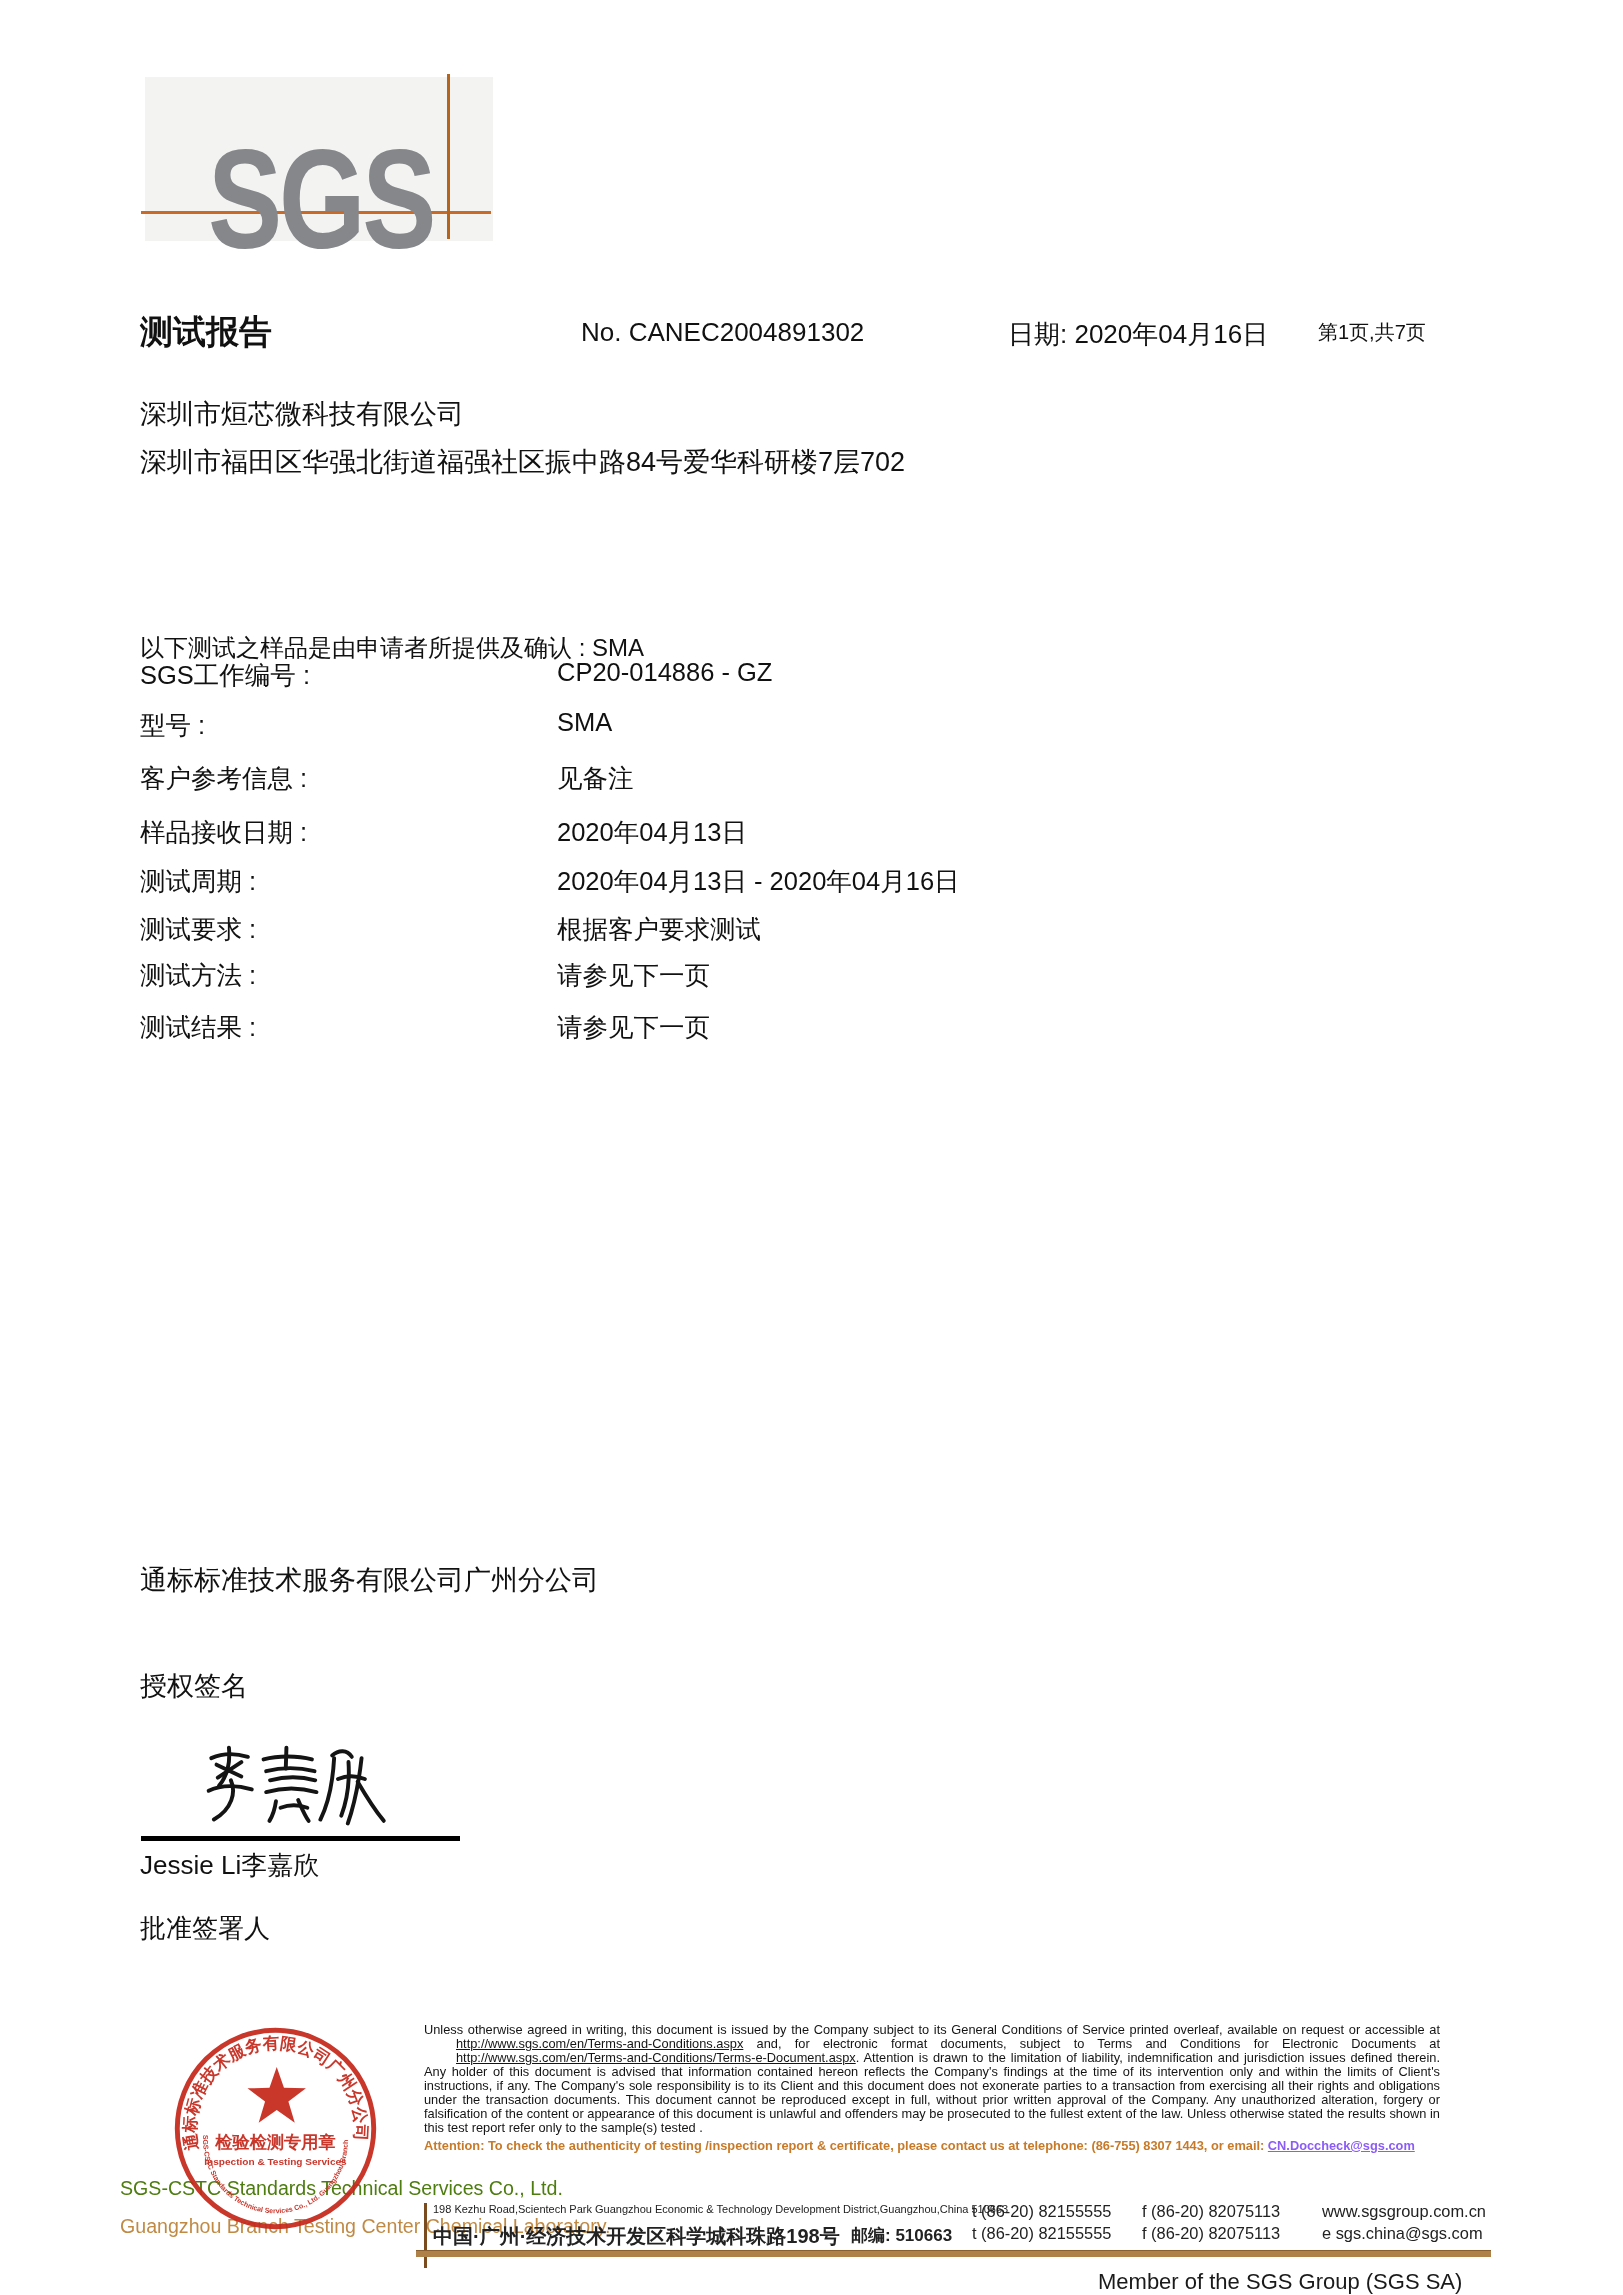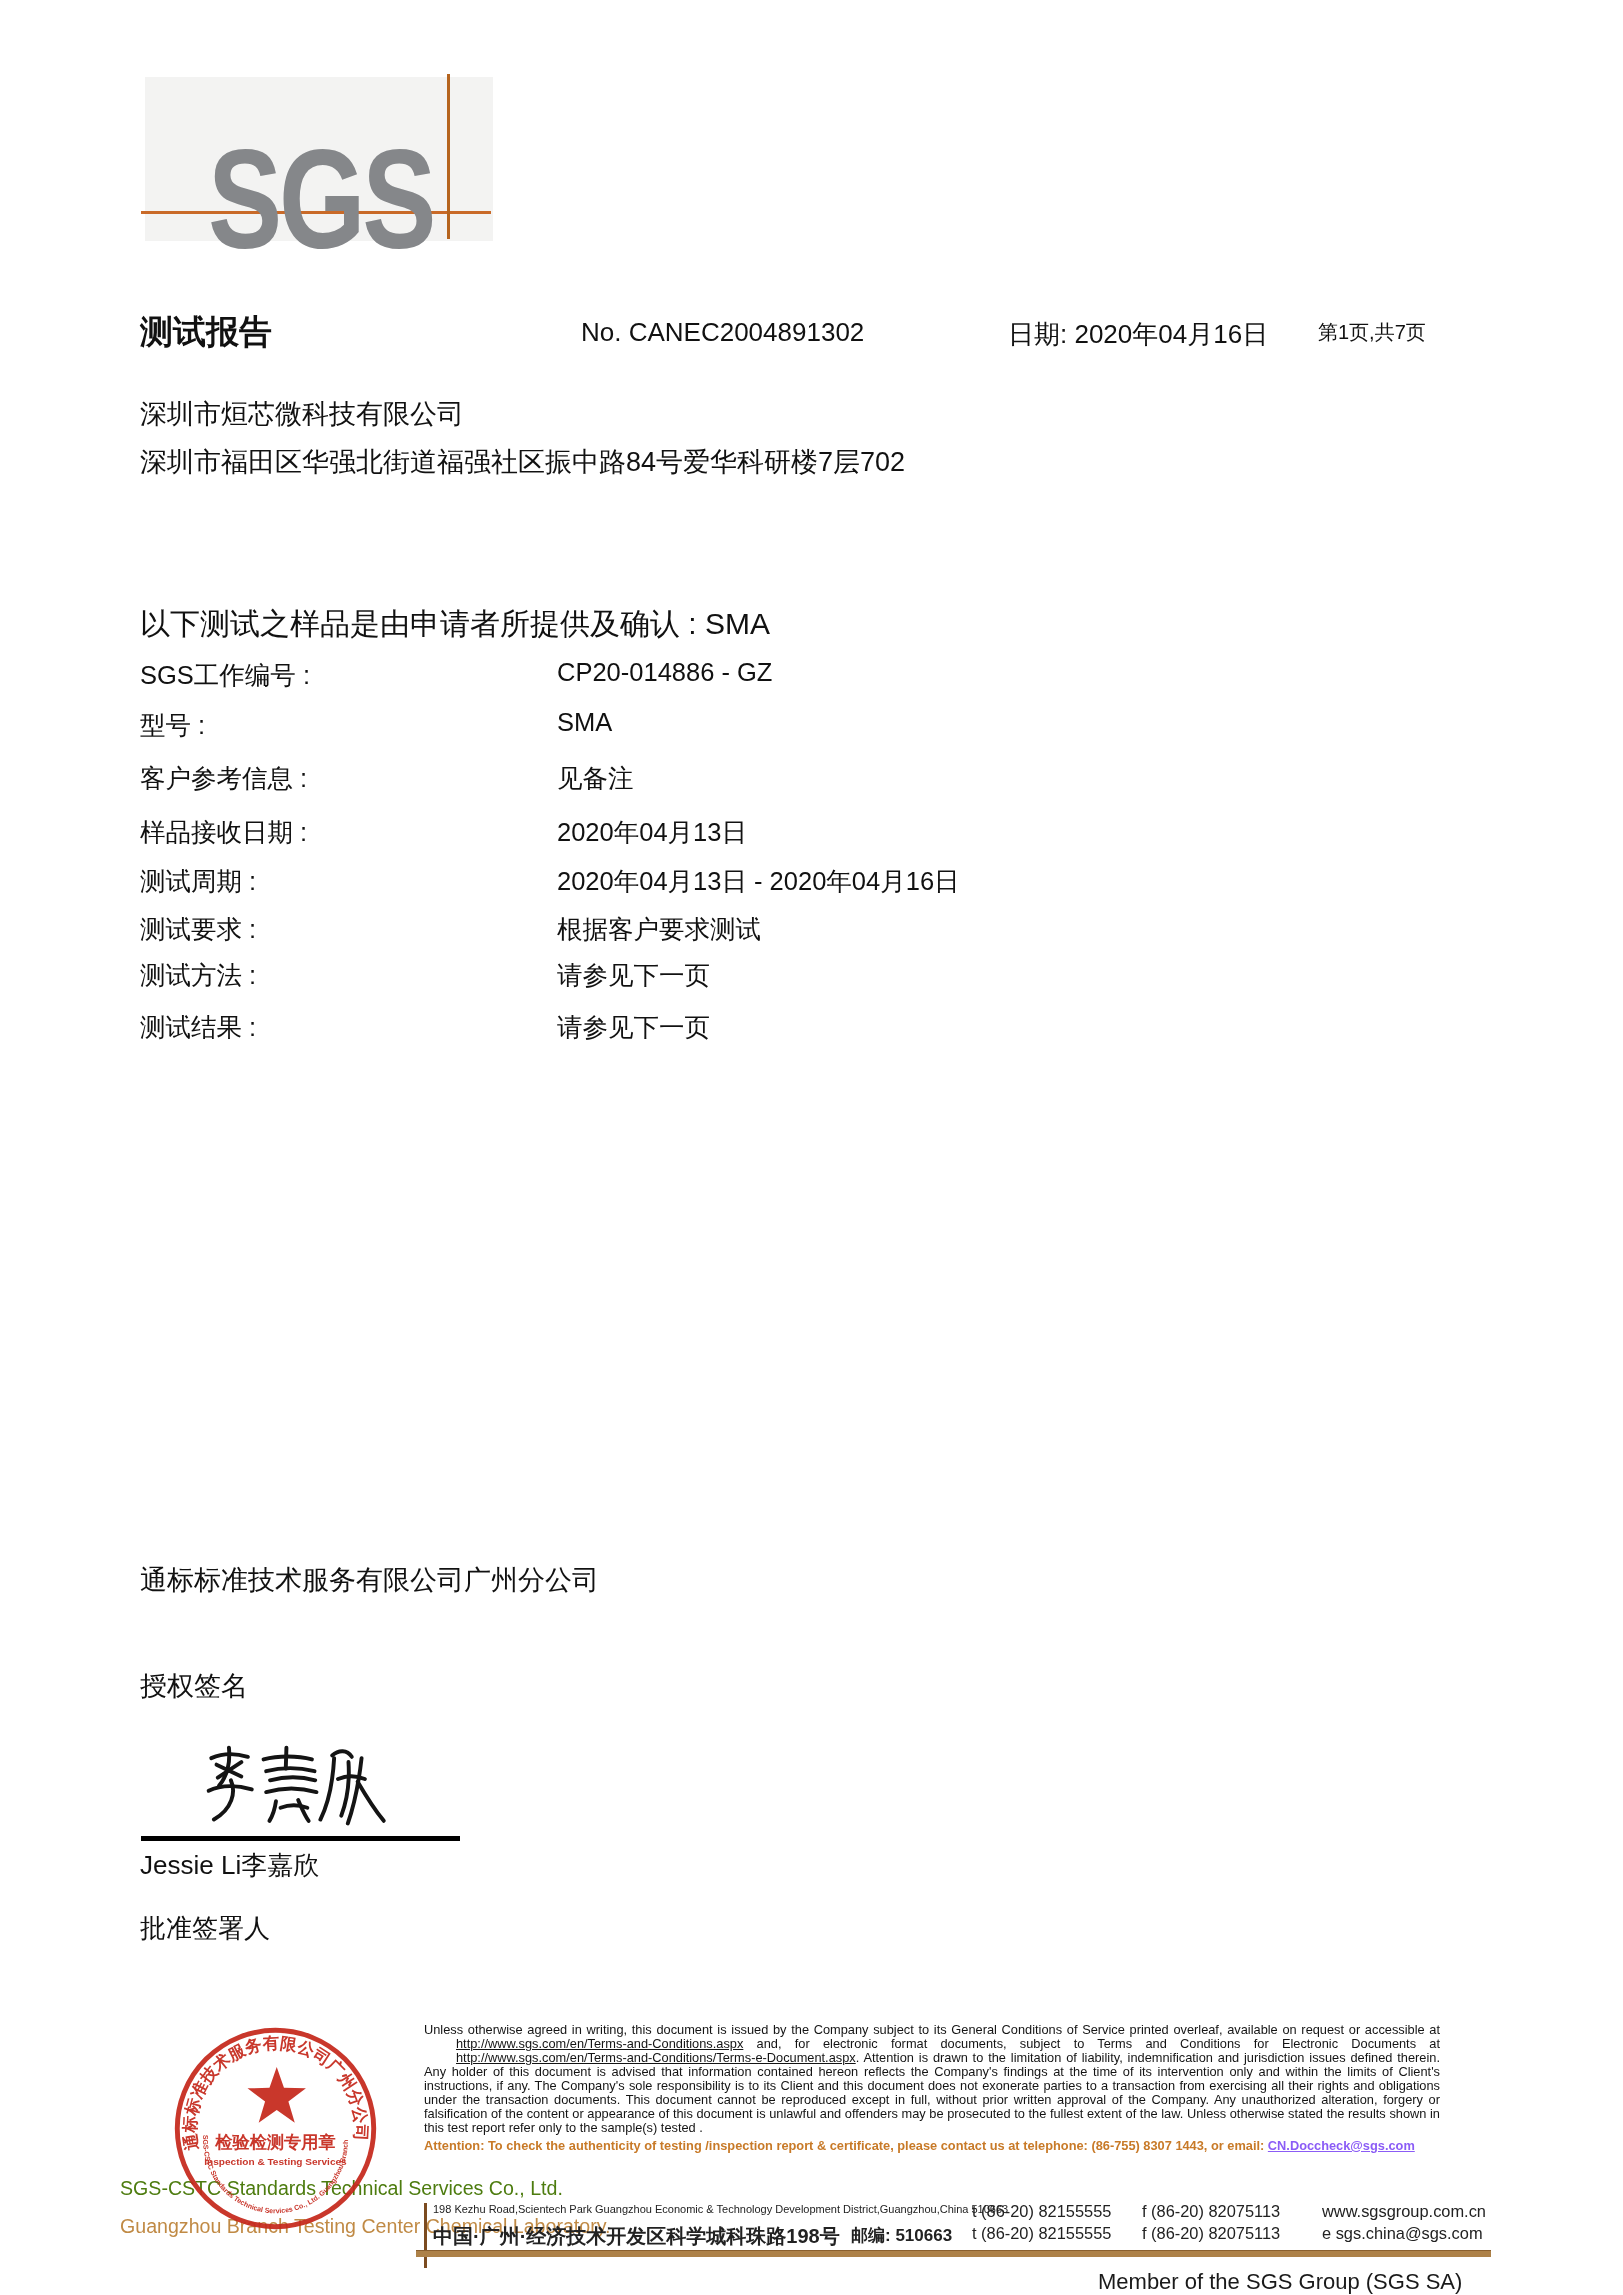--- a/index.html
+++ b/index.html
@@ -20,21 +20,21 @@
   .doc-title   { position:absolute; left:140px; top:310px; font-size:33px; font-weight:bold; }
   .report-no   { position:absolute; left:581px; top:317px; font-size:26px; }
   .report-date { position:absolute; left:1008px; top:317px; font-size:26px; }
   .page-info   { position:absolute; left:1318px; top:319px; font-size:20px; }
 
   
   .company { position:absolute; left:140px; top:396px; font-size:27px; }
   .address { position:absolute; left:140px; top:444px; font-size:27px; }
 
   
-  .intro-line { position:absolute; left:140px; top:604px; font-size:30px; }
+  .intro-line { position:absolute; left:140px; top:632px; font-size:24px; }
   .detail-row { position:absolute; left:140px; width:1244px; font-size:25.5px; }
   .detail-row .val { position:absolute; left:417px; top:0; }
 
   
   .sig-company { position:absolute; left:140px; top:1562px; font-size:27px; }
   .sig-auth    { position:absolute; left:140px; top:1668px; font-size:27px; }
   .sig-svg     { position:absolute; left:193px; top:1741px; }
   .sig-line    { position:absolute; left:141px; top:1836px; width:319px; height:4.6px; background:#000; }
   .sig-name    { position:absolute; left:140px; top:1848px; font-size:26px; }
   .sig-role    { position:absolute; left:140px; top:1885px; font-size:26px;margin-top:26px; }

